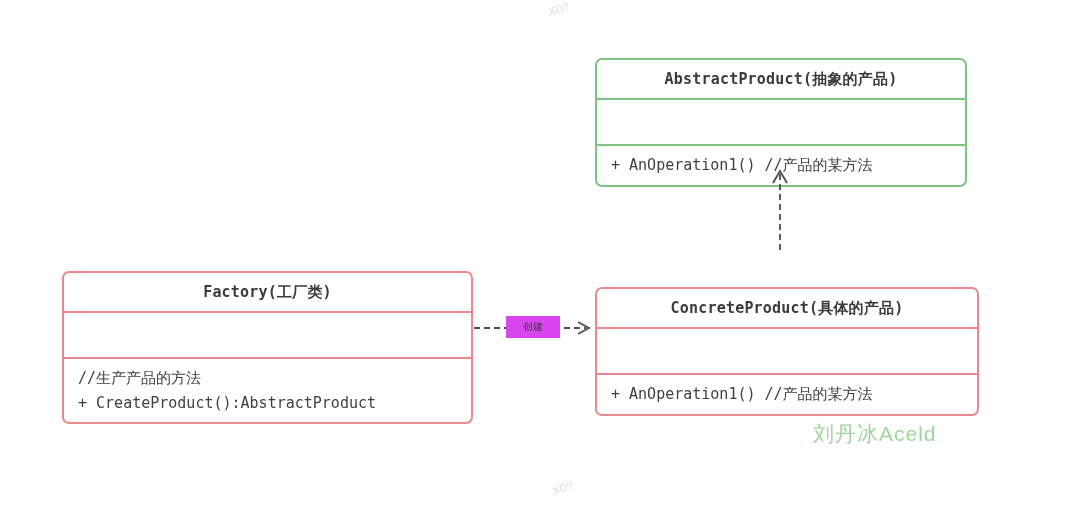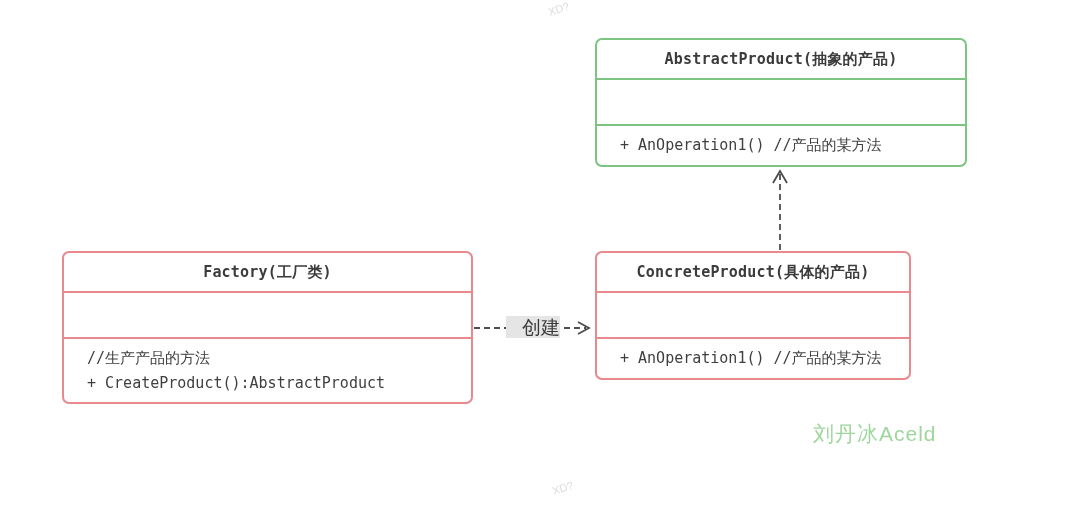--- a/index.html
+++ b/index.html
@@ -14,20 +14,21 @@
 
   
   .uml-class {
     position: absolute;
     background: #ffffff;
     border: 2px solid;
     border-radius: 7px;
     box-sizing: border-box;
     display: flex;
     flex-direction: column;
+    margin-top: 20px;
   }
   .uml-class.green { border-color: #7cc47f; }
   .uml-class.green .sep { background: #7cc47f; }
   .uml-class.red { border-color: #e9898d; }
   .uml-class.red .sep { background: #e9898d; }
 
   .uml-title {
     display: flex;
     align-items: center;
     justify-content: center;
@@ -37,47 +38,47 @@
     flex: 0 0 38px;
     letter-spacing: 0.2px;
   }
   .sep { height: 2px; width: 100%; flex: 0 0 2px; }
   .uml-attrs { flex: 0 0 44px; }
   .uml-methods {
     flex: 1 1 auto;
     display: flex;
     flex-direction: column;
     justify-content: center;
-    padding: 0 23px;
+    padding: 0 14px;
     font-size: 15px;
     color: #3f3f3f;
     line-height: 25px;
     white-space: nowrap;
   }
 
   
   #box-abstract   { left: 595px; top: 38px;  width: 372px; height: 129px; }
   #box-factory    { left: 62px;  top: 251px; width: 411px; height: 153px; }
-  #box-concrete   { left: 595px; top: 251px; width: 316px; height: 129px; justify-content: center; }
+  #box-concrete   { left: 595px; top: 267px; width: 384px; height: 129px; justify-content: center; }
 
   
   #arrow-layer {
     position: absolute;
     left: 0; top: 0;
     width: 1087px; height: 523px;
     pointer-events: none;
   }
   .arrow-label {
     position: absolute;
     left: 506px;
     top: 316px;
     width: 54px;
-    text-align: right;
-    background: #e5e5e5;
-    font-size: 19px;
+    text-align: center;
+    background: #d946ef;
+    font-size: 10px;
     color: #3a3a3a;
     line-height: 22px;
   }
 
   
   .signature {
     position: absolute;
     left: 813px;
     top: 420px;
     font-family: "Liberation Sans", "DejaVu Sans", sans-serif;

